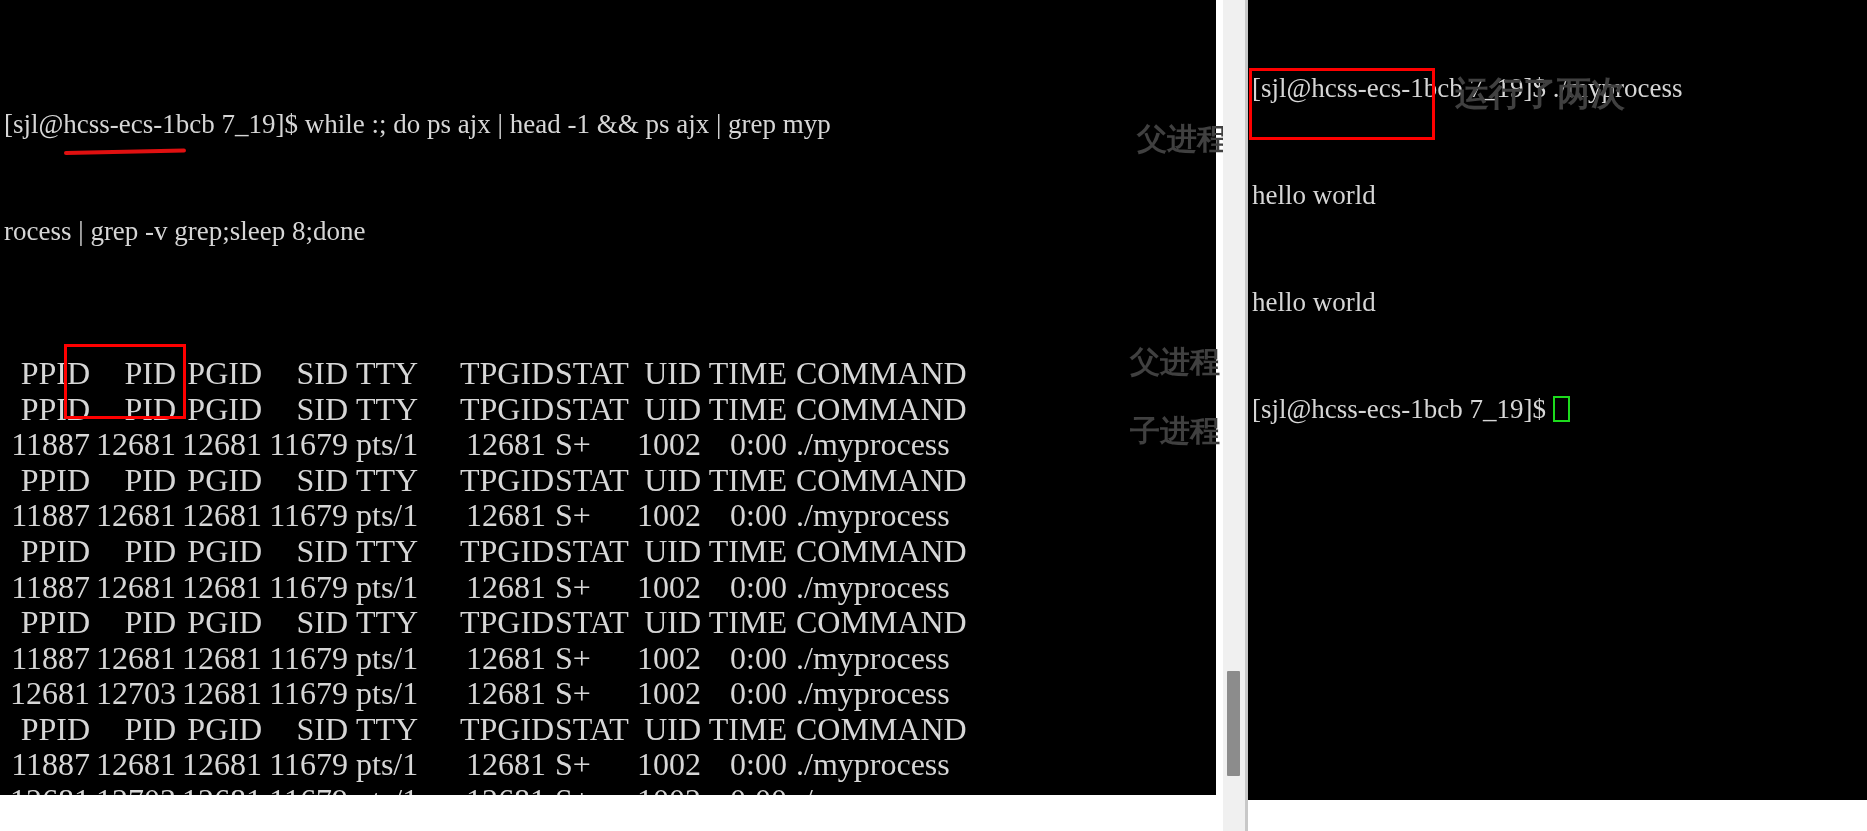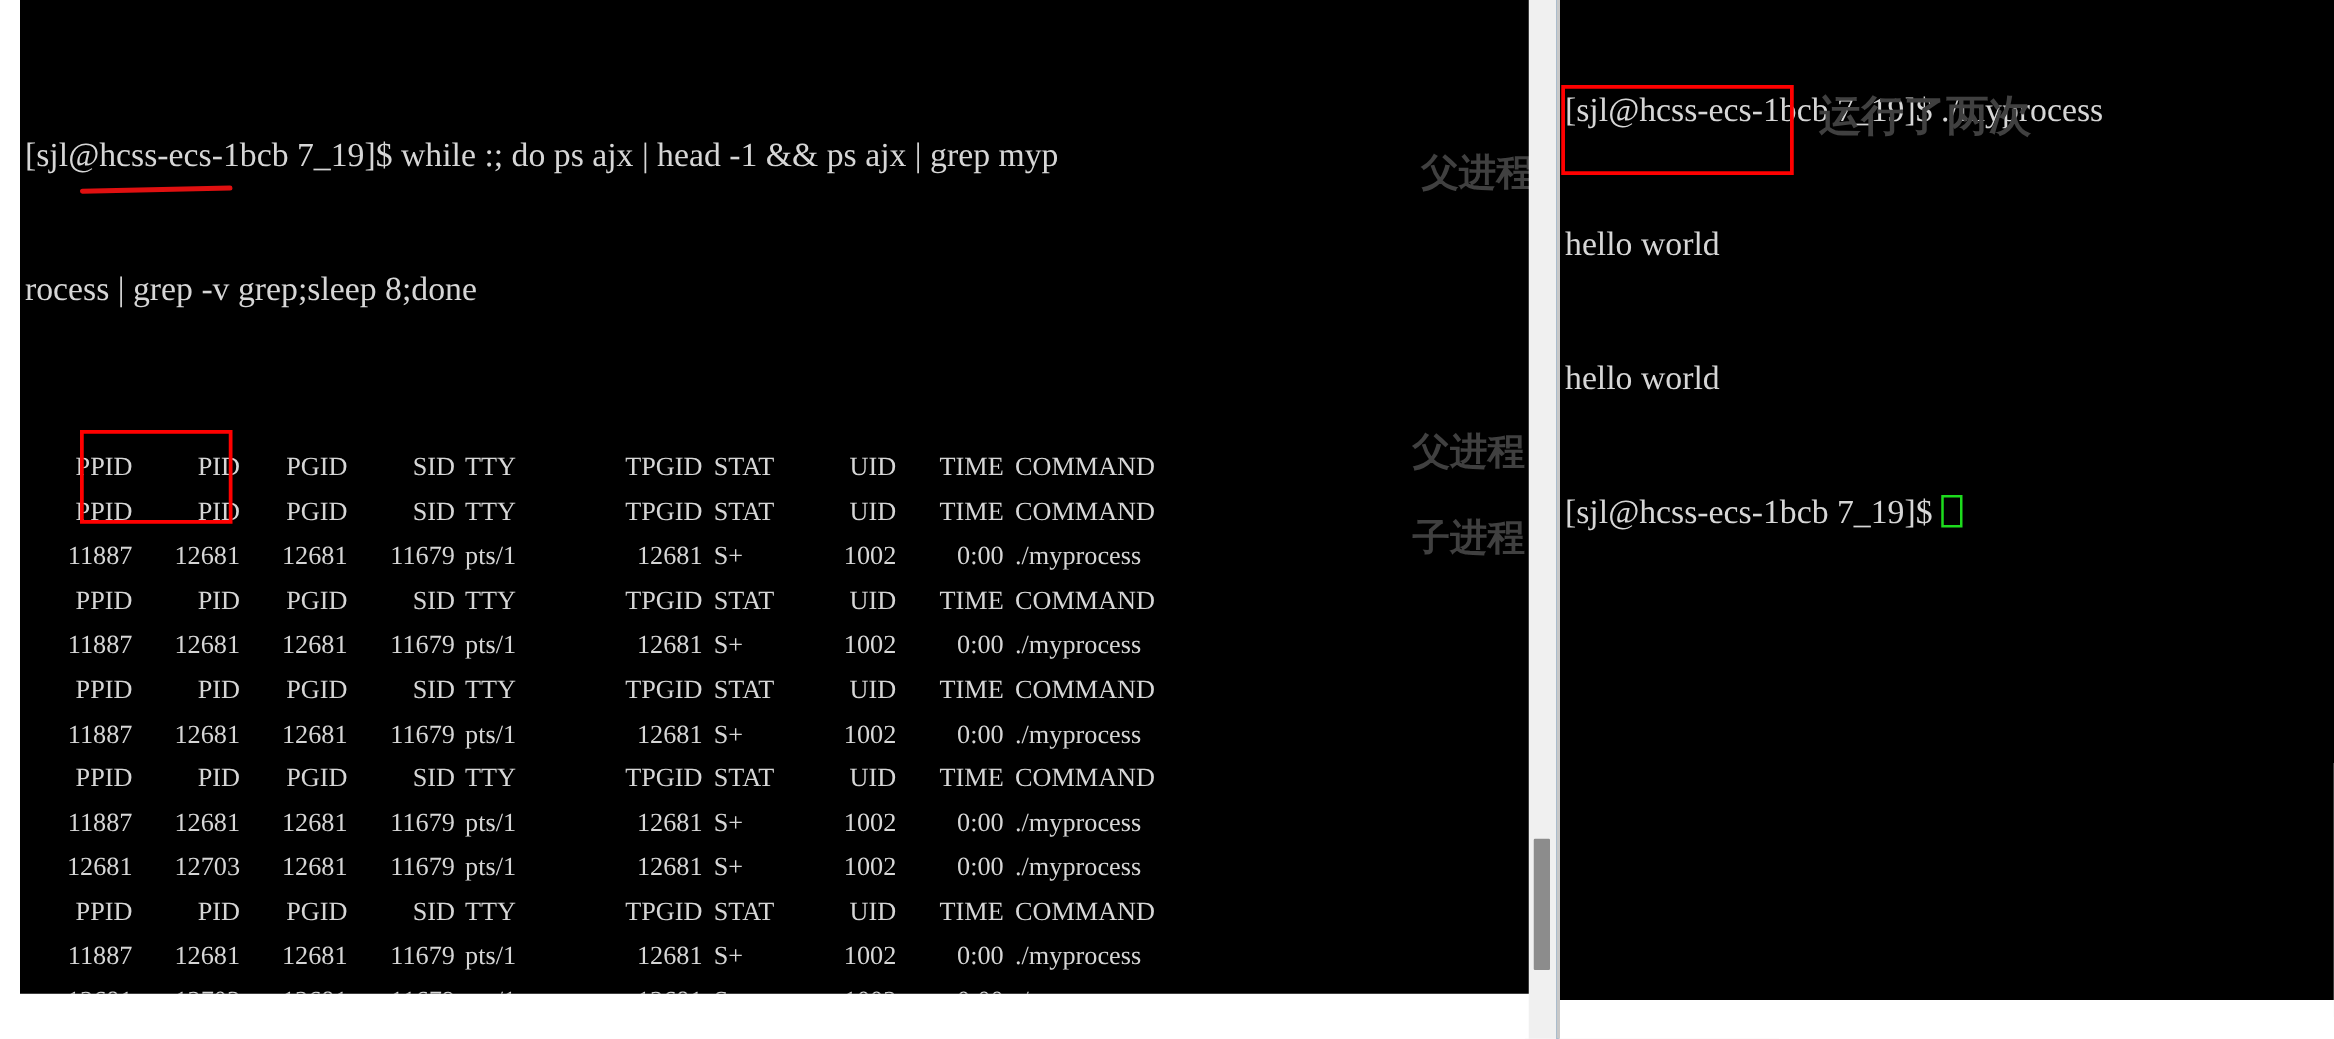--- a/index.html
+++ b/index.html
@@ -32,40 +32,39 @@
     white-space: pre;
     letter-spacing: 0px;
     overflow: hidden;
   }
 
   #left-term {
     left: 0px;
     top: 0px;
     width: 1216px;
     height: 795px;
-    margin-left: 16px;
   }
 
   #right-term {
     left: 1248px;
     top: 0px;
     width: 619px;
     height: 800px;
   }
 
   .term-line {
     display: block;
     height: 35.6px;
     padding-left: 4px;
   }
 
   
   .ps {
     font-family: "Liberation Serif", "DejaVu Serif", serif;
-    font-size: 21px;
+    font-size: 32px;
   }
 
   .cell {
     display: inline-block;
     text-align: right;
   }
   .c-ppid  { width: 86px; }
   .c-pid   { width: 86px; }
   .c-pgid  { width: 86px; }
   .c-sid   { width: 86px; }

